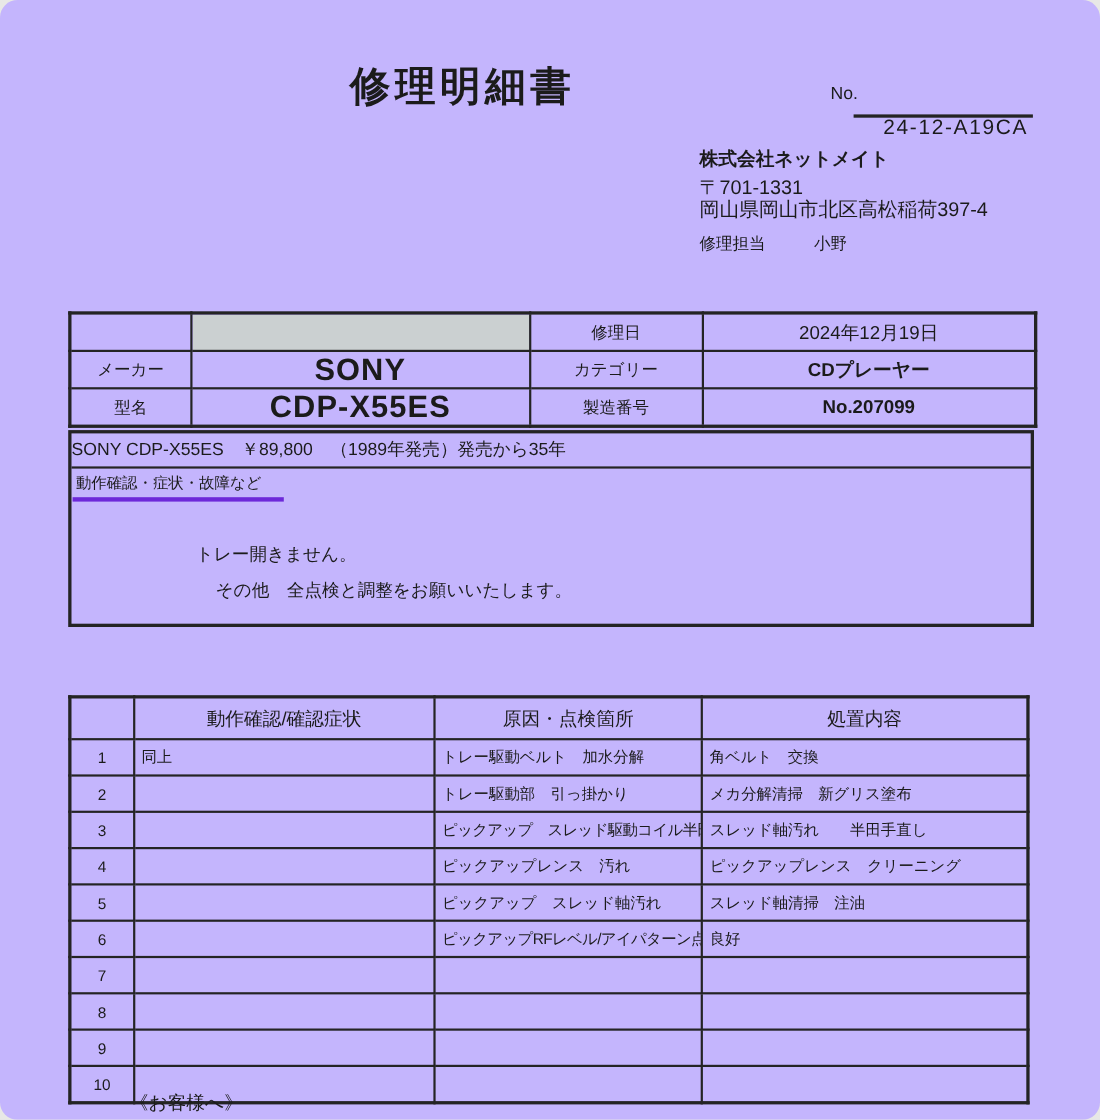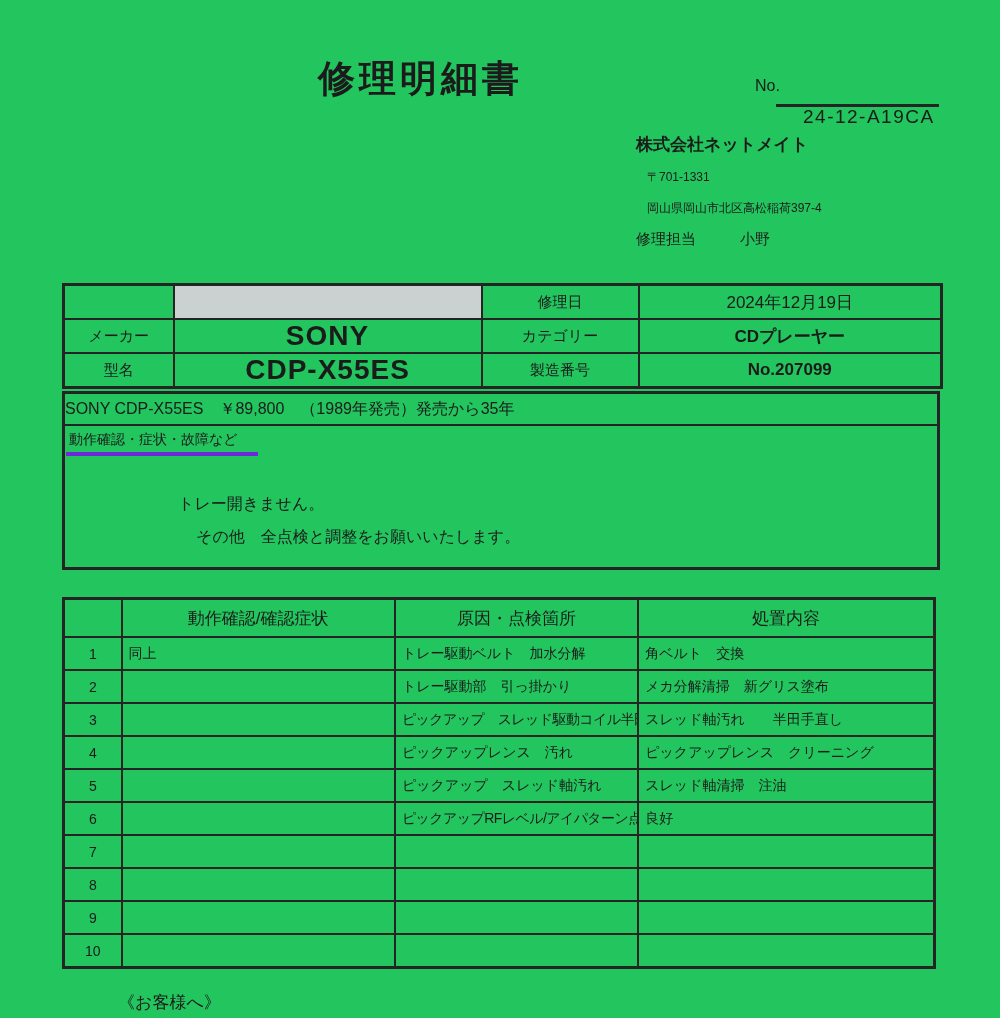--- a/index.html
+++ b/index.html
@@ -1,33 +1,34 @@
 <!DOCTYPE html>
 <html><head>
 <meta charset="utf-8">
 <style>
   html,body { margin:0; padding:0; background:#e8e8e6; }
   .page {
     position:relative; width:1000px; height:1018px; margin:0 auto;
-    background:#22c55e; color:#1b1b1b;
+    background:#c4b5fd; color:#1b1b1b;
     font-family:"Liberation Sans","DejaVu Sans",sans-serif;
     overflow:hidden;
+    border-radius:16px;
   }
   .abs { position:absolute; }
 
   
   .doc-title { left:318px; top:54px; font-size:37px; font-weight:bold; letter-spacing:4px; }
   .no-label  { left:755px; top:77px; font-size:16px; }
   .no-value  { left:803px; top:74px; font-size:19px; letter-spacing:1.5px;margin-top:32px; }
   .no-underline { left:776px; top:104px; width:163px; height:3px; background:#242424; }
 
   
   .company { left:636px; top:133px; width:330px; }
   .company-name { font-size:17px; font-weight:bold; margin:0 0 4px 0; }
-  .company-line { font-size:12px; line-height:20px; margin:11px; }
+  .company-line { font-size:18px; line-height:20px; margin:0; }
   .flex-row { display:flex; font-size:15px; line-height:20px; }
   .phone-label { width:86px; }
   .staff-row { margin-top:13px;font-family:Liberation Mono, monospace; }
   .staff-label { width:104px; }
 
   
   .info-table {
     left:62px; top:283px; width:878px;
     border-collapse:collapse; table-layout:fixed;
     border:3px solid #242424;
@@ -41,21 +42,21 @@
 
   
   .detail-box { left:62px; top:391px; width:872px; height:173px; border:3px solid #242424; }
   .product-line { height:30px; border-bottom:2px solid #242424; display:flex; align-items:center; font-size:16px; }
   .section-label { position:absolute; left:1px; top:35px; font-size:14px; border-bottom:4px solid #6d28d9; padding:2px 20px 3px 3px; }
   .sym-line1 { position:absolute; left:113px; top:100px; font-size:16px; }
   .sym-line2 { position:absolute; left:131px; top:133px; font-size:16px; }
 
   
   .work-table {
-    left:62px; top:597px; width:874px;
+    left:62px; top:632px; width:874px;
     border-collapse:collapse; table-layout:fixed;
     border:3px solid #242424;
   }
   .work-table td { border:2px solid #242424; vertical-align:middle; padding:0 6px; font-size:14px; overflow:hidden; white-space:nowrap; }
   .work-table .hdr td { height:36px; font-size:17px; text-align:center; padding:0; }
   .work-table .row td { height:31px; }
   .num { text-align:center; font-size:16px; padding:0 !important; }
   .small-txt { font-size:12px; letter-spacing:-0.6px; }
 
   

